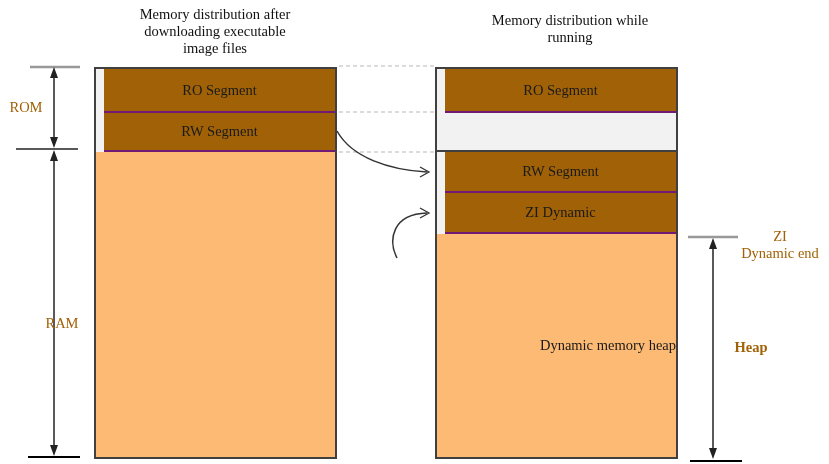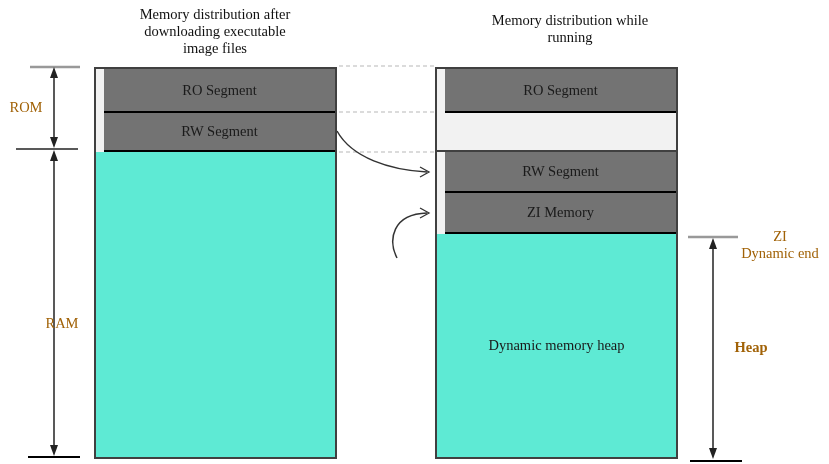--- a/index.html
+++ b/index.html
@@ -39,23 +39,23 @@
   .column.left-col  { left: 94px; }
   .column.right-col { left: 435px; }
 
   .seg {
     display: flex;
     align-items: center;
     justify-content: center;
     font-size: 14.5px;
     box-sizing: content-box;
   }
-  .seg.dark  { background: #737373; border-bottom: 2px solid #000000; margin-left: 8px; }
+  .seg.dark  { background: #a16207; border-bottom: 2px solid #701a75; margin-left: 8px; }
   .seg.light { background: #f2f2f2; border-bottom: 2px solid #404040; }
-  .seg.fill  { flex: 1 1 auto; background: #5eead4; border-bottom: none; }
+  .seg.fill  { flex: 1 1 auto; background: #fdba74; border-bottom: none; justify-content: flex-end; }
 
   .h42 { height: 42px; }
   .h37 { height: 37px; }
   .h39 { height: 39px; }
 
   .side-label {
     position: absolute;
     font-size: 14.5px;
     line-height: 17px;
     text-align: center;
@@ -131,21 +131,21 @@
     <div class="seg dark h42">
       <span>RO Segment</span>
     </div>
     <div class="seg light h37">
       <span></span>
     </div>
     <div class="seg dark h39">
       <span>RW Segment</span>
     </div>
     <div class="seg dark h39">
-      <span>ZI Memory</span>
+      <span>ZI Dynamic</span>
     </div>
     <div class="seg fill">
       <span>Dynamic memory heap</span>
     </div>
   </div>
 
   <div class="side-label" id="rom-label">
     <span>ROM</span>
   </div>
   <div class="side-label" id="ram-label">

